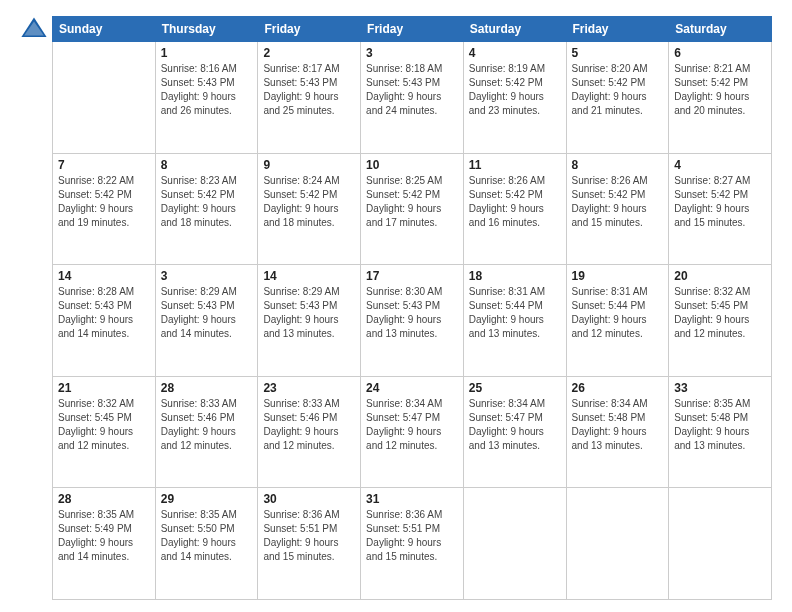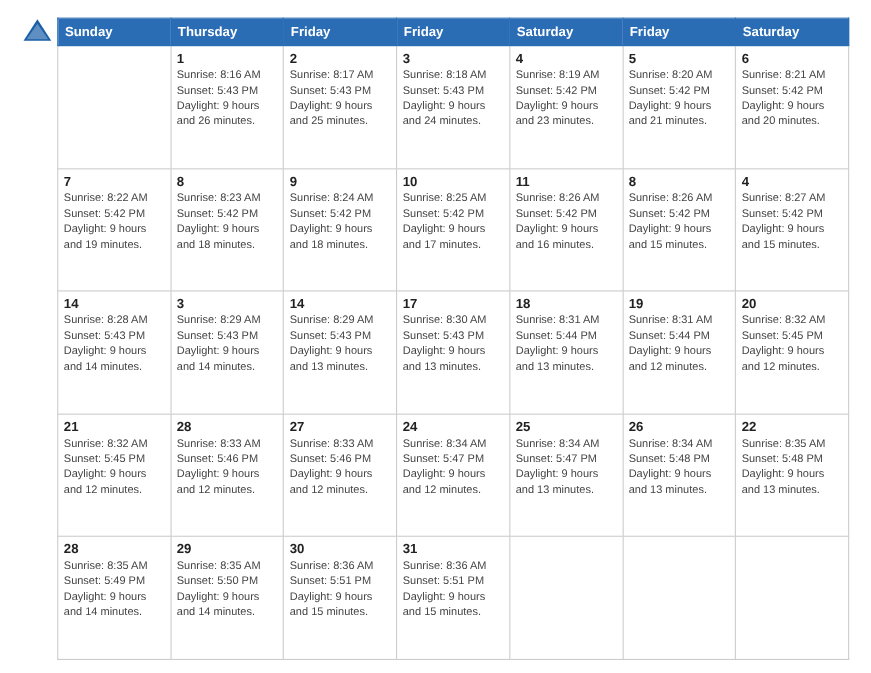--- a/index.html
+++ b/index.html
@@ -274,21 +274,21 @@
             Sunrise: 8:32 AM<br>Sunset: 5:45 PM<br>Daylight: 9 hours and 12 minutes.
           </div>
           </td>
           <td>
             <span class="day-num">28</span>
           <div class="day-info">
             Sunrise: 8:33 AM<br>Sunset: 5:46 PM<br>Daylight: 9 hours and 12 minutes.
           </div>
           </td>
           <td>
-            <span class="day-num">27</span>
+            <span class="day-num">23</span>
           <div class="day-info">
             Sunrise: 8:33 AM<br>Sunset: 5:46 PM<br>Daylight: 9 hours and 12 minutes.
           </div>
           </td>
           <td>
             <span class="day-num">24</span>
           <div class="day-info">
             Sunrise: 8:34 AM<br>Sunset: 5:47 PM<br>Daylight: 9 hours and 12 minutes.
           </div>
           </td>
@@ -298,21 +298,21 @@
             Sunrise: 8:34 AM<br>Sunset: 5:47 PM<br>Daylight: 9 hours and 13 minutes.
           </div>
           </td>
           <td>
             <span class="day-num">26</span>
           <div class="day-info">
             Sunrise: 8:34 AM<br>Sunset: 5:48 PM<br>Daylight: 9 hours and 13 minutes.
           </div>
           </td>
           <td>
-            <span class="day-num">22</span>
+            <span class="day-num">33</span>
           <div class="day-info">
             Sunrise: 8:35 AM<br>Sunset: 5:48 PM<br>Daylight: 9 hours and 13 minutes.
           </div>
           </td>
         </tr>
         <tr class="week-row">
           <td>
             <span class="day-num">28</span>
           <div class="day-info">
             Sunrise: 8:35 AM<br>Sunset: 5:49 PM<br>Daylight: 9 hours and 14 minutes.

